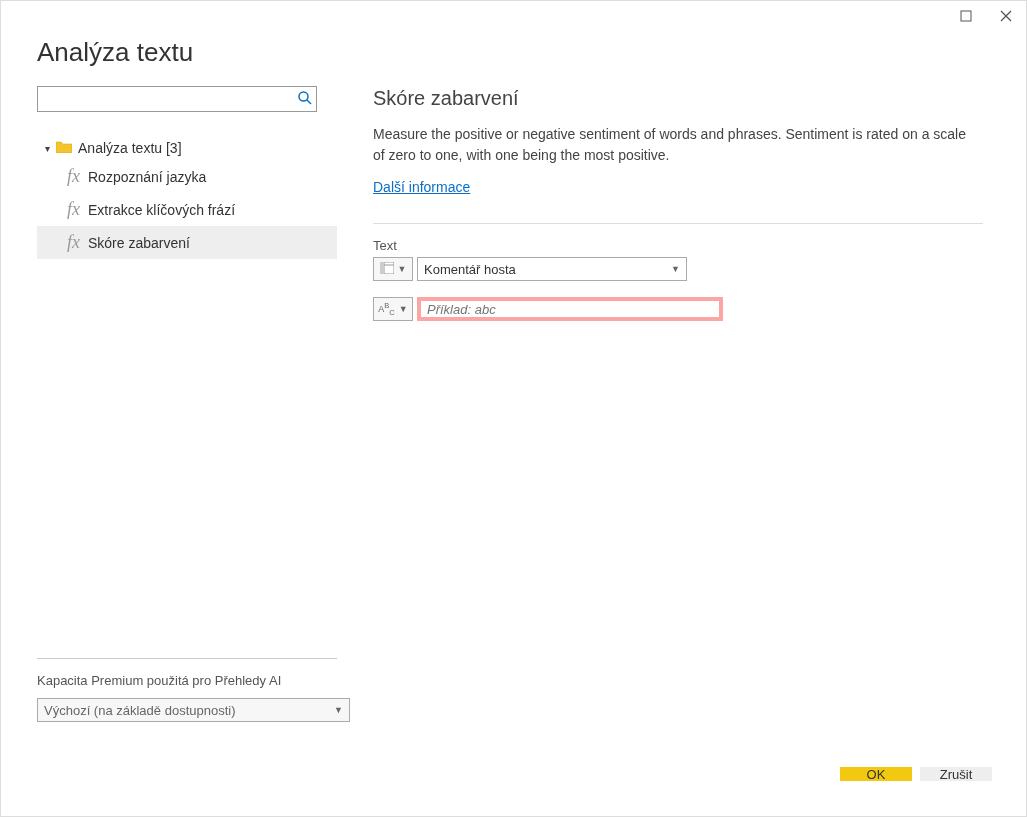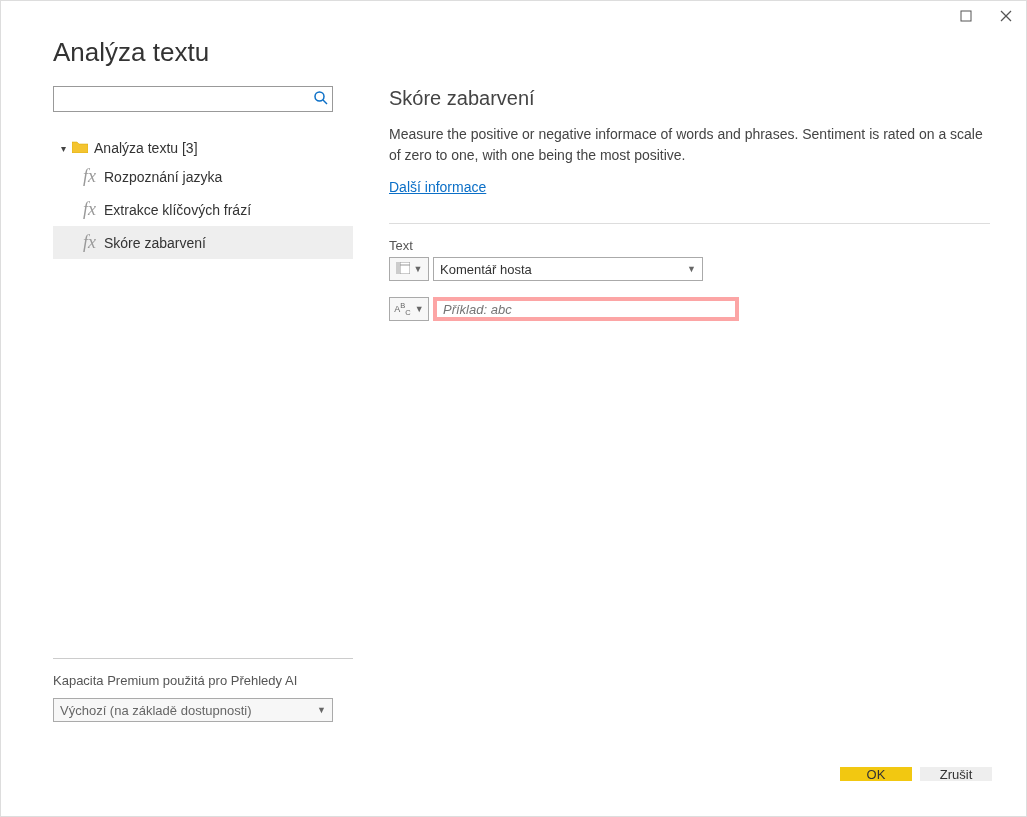--- a/index.html
+++ b/index.html
@@ -8,37 +8,37 @@
     width: 1027px; height: 817px;
     background: #fff; border: 1px solid #ddd;
     position: relative; display: flex; flex-direction: column;
     color: #333;
   }
   .titlebar {
     height: 30px; display: flex; justify-content: flex-end; align-items: center;
     padding-right: 10px; gap: 20px;
   }
   .titlebar .win-btn { width: 20px; height: 20px; display:flex; align-items:center; justify-content:center; color:#555; cursor:default; }
-  .content { display:flex; flex:1; padding: 0 36px 0 52px; overflow:hidden; }
+  .content { display:flex; flex:1; padding: 0 36px 0 36px; overflow:hidden; }
   .left-col { width: 300px; display:flex; flex-direction:column; }
   .page-title { font-size: 26px; font-weight: 300; color:#333; margin: 6px 0 18px 0; }
   .search-wrap { position:relative; width: 280px; }
   .search-input { width:100%; height:26px; border:1px solid #999; padding:0 26px 0 6px; font-size:13px; }
   .search-icon { position:absolute; right:4px; top:4px; color:#0b6fc7; font-size:14px; pointer-events:none; }
   .tree { margin-top: 24px; font-size:14px; }
   .tree-root { display:flex; align-items:center; gap:6px; padding:4px 0 4px 8px; cursor:default; }
   .tree-root .caret { font-size:10px; color:#444; }
   .folder-icon { color:#e0a800; font-size:14px; }
   .tree-item { display:flex; align-items:center; gap:8px; padding:6px 0 6px 30px; cursor:default; }
   .tree-item.selected { background:#eee; }
   .fx-icon { color:#999; font-style:italic; font-family: "Times New Roman", serif; font-size:18px; }
   .left-bottom { margin-top:auto; padding-bottom: 28px; }
   .left-bottom hr { border:none; border-top:1px solid #ccc; margin: 0 0 14px 0; }
   .premium-label { font-size:13px; color:#555; margin-bottom:10px; }
-  .premium-select { width:280px; height:24px; border:1px solid #aaa; background:#f7f7f7; display:flex; align-items:center; justify-content:space-between; padding:0 6px; font-size:13px; color:#666; }
+  .premium-select { width:313px; height:24px; border:1px solid #aaa; background:#f7f7f7; display:flex; align-items:center; justify-content:space-between; padding:0 6px; font-size:13px; color:#666; }
   .chev { font-size:9px; color:#666; }
   .right-col { flex:1; padding-left: 36px; padding-top: 56px; }
   .detail-title { font-size:20px; font-weight:400; color:#444; margin-bottom:14px; }
   .detail-desc { font-size:14px; color:#444; line-height:1.5; margin-bottom:12px; max-width:600px; }
   .link { color:#0b6fc7; text-decoration:underline; font-size:14px; cursor:default; display:inline-block; margin-bottom:18px; }
   .sep { border:none; border-top:1px solid #ddd; margin: 10px 0 14px 0; max-width:610px;}
   .field-label { font-size:13px; color:#555; margin-bottom:4px; }
   .field-row { display:flex; gap:4px; margin-bottom:16px; }
   .type-btn { width:40px; height:24px; border:1px solid #aaa; background:#f7f7f7; display:flex; align-items:center; justify-content:center; gap:2px; font-size:11px; color:#666; }
   .type-btn .chev{ margin-left:2px; }
@@ -111,21 +111,21 @@
         <div class="premium-label">Kapacita Premium použitá pro Přehledy AI</div>
         <div class="premium-select">
           <span>Výchozí (na základě dostupnosti)</span>
           <span class="chev">▼</span>
         </div>
       </div>
     </div>
 
     <div class="right-col">
       <div class="detail-title">Skóre zabarvení</div>
-      <div class="detail-desc">Measure the positive or negative informace of words and phrases. Sentiment is rated on a scale of zero to one, with one being the most positive.</div>
+      <div class="detail-desc">Measure the positive or negative sentiment of words and phrases. Sentiment is rated on a scale of zero to one, with one being the most positive.</div>
       <a class="link">Další informace</a>
 
       <hr class="sep">
 
       <div class="field-label">Text</div>
       <div class="field-row">
         <div class="type-btn">
           <span>
             <svg width="14" height="12" viewBox="0 0 14 12">
                 <rect x="0" y="0" width="14" height="12" fill="#fff" stroke="#999" stroke-width="1"></rect>

